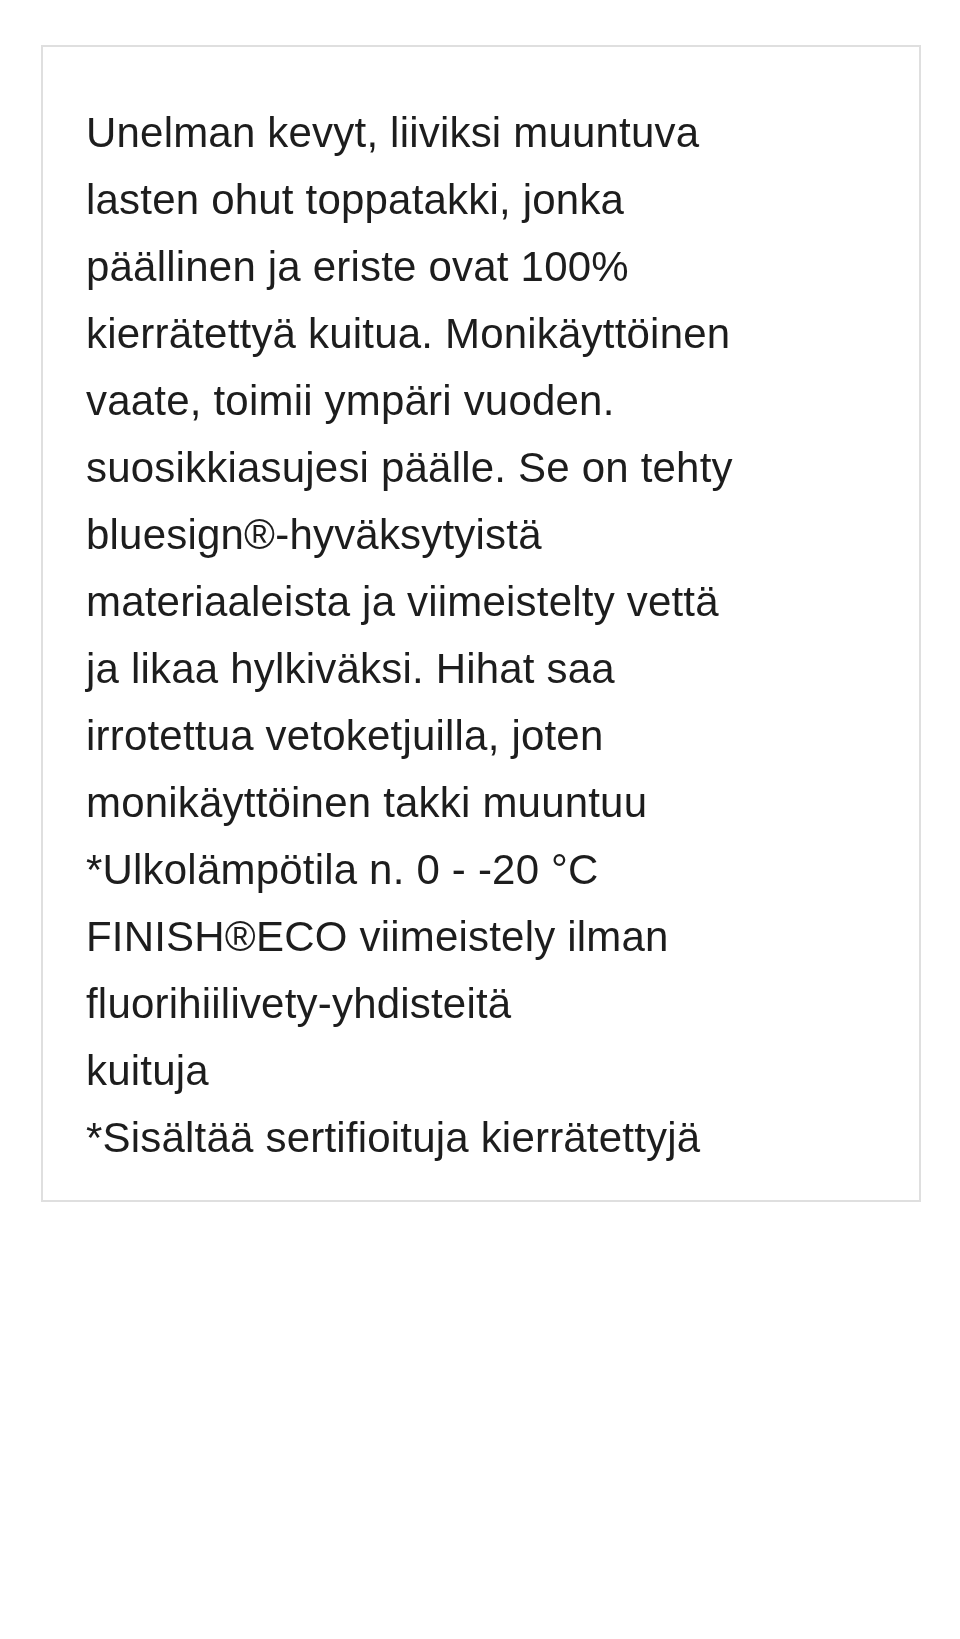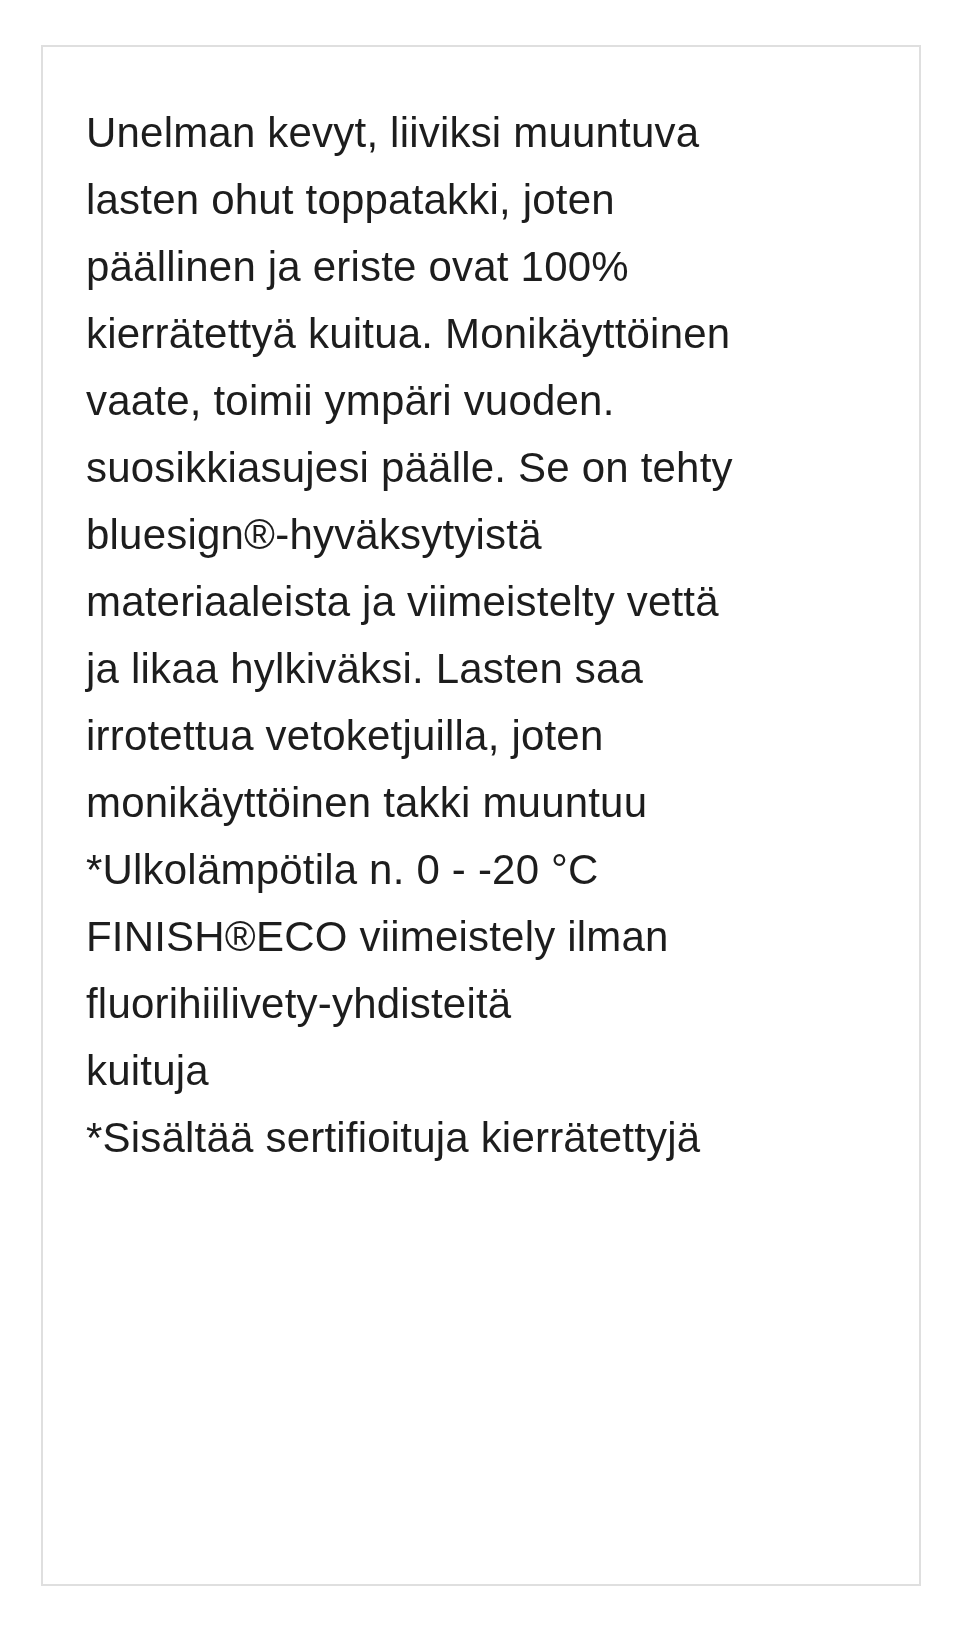--- a/index.html
+++ b/index.html
@@ -13,21 +13,21 @@
     width: 960px;
     min-height: 1639px;
     background: var(--page-bg);
     font-family: "Liberation Sans", "DejaVu Sans", sans-serif;
   }
   .card {
     position: absolute;
     left: 41px;
     top: 45px;
     width: 880px;
-    height: 1541px;
+    height: 1157px;
     background: var(--card-bg);
     border: 2px solid var(--card-border);
     overflow: hidden;
   }
   .description {
     padding: 52px 42px 0 43px;
     color: var(--text-color);
   }
   .description .line {
     font-size: 42px;
@@ -37,28 +37,28 @@
     letter-spacing: 0.2px;
     font-weight: 400;
   }
 </style>
 </head>
 <body>
 
 <div class="card">
   <div class="description">
       <div class="line">Unelman kevyt, liiviksi muuntuva</div>
-      <div class="line">lasten ohut toppatakki, joten</div>
+      <div class="line">lasten ohut toppatakki, jonka</div>
       <div class="line">päällinen ja eriste ovat 100%</div>
       <div class="line">kierrätettyä kuitua. Monikäyttöinen</div>
       <div class="line">vaate, toimii ympäri vuoden.</div>
       <div class="line">suosikkiasujesi päälle. Se on tehty</div>
       <div class="line">bluesign®-hyväksytyistä</div>
       <div class="line">materiaaleista ja viimeistelty vettä</div>
-      <div class="line">ja likaa hylkiväksi. Lasten saa</div>
+      <div class="line">ja likaa hylkiväksi. Hihat saa</div>
       <div class="line">irrotettua vetoketjuilla, joten</div>
       <div class="line">monikäyttöinen takki muuntuu</div>
       <div class="line">*Ulkolämpötila n. 0 - -20 °C</div>
       <div class="line">FINISH®ECO viimeistely ilman</div>
       <div class="line">fluorihiilivety-yhdisteitä</div>
       <div class="line">kuituja</div>
       <div class="line">*Sisältää sertifioituja kierrätettyjä</div>
     </div>
 </div>
 

